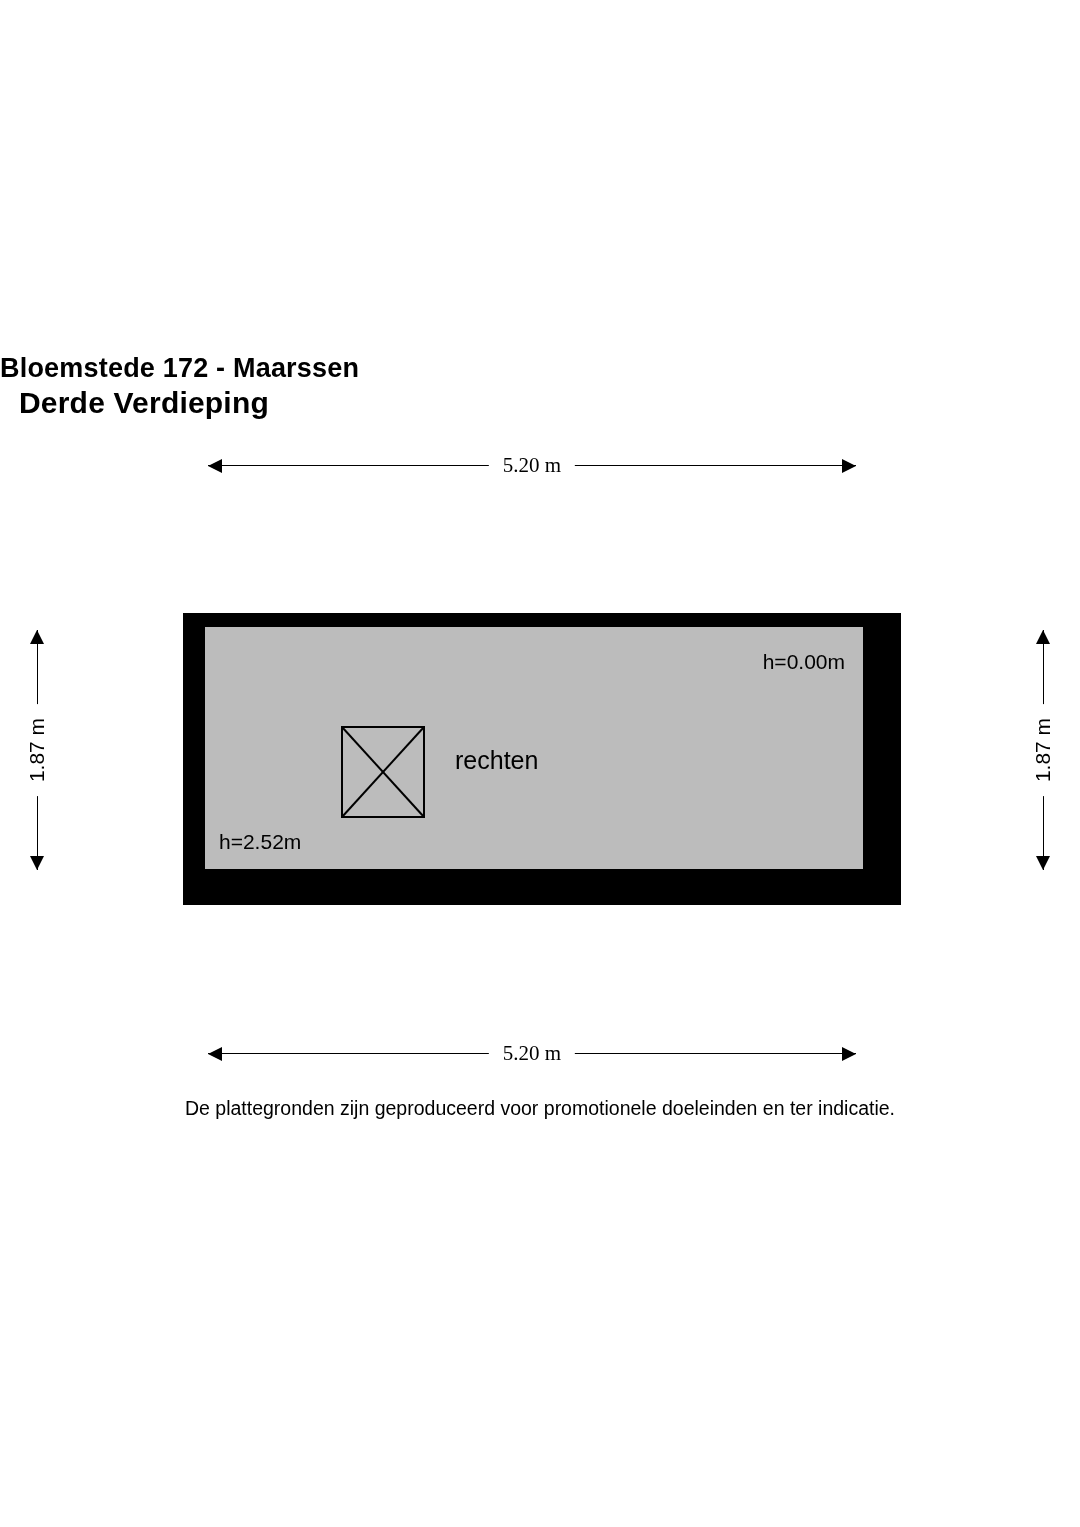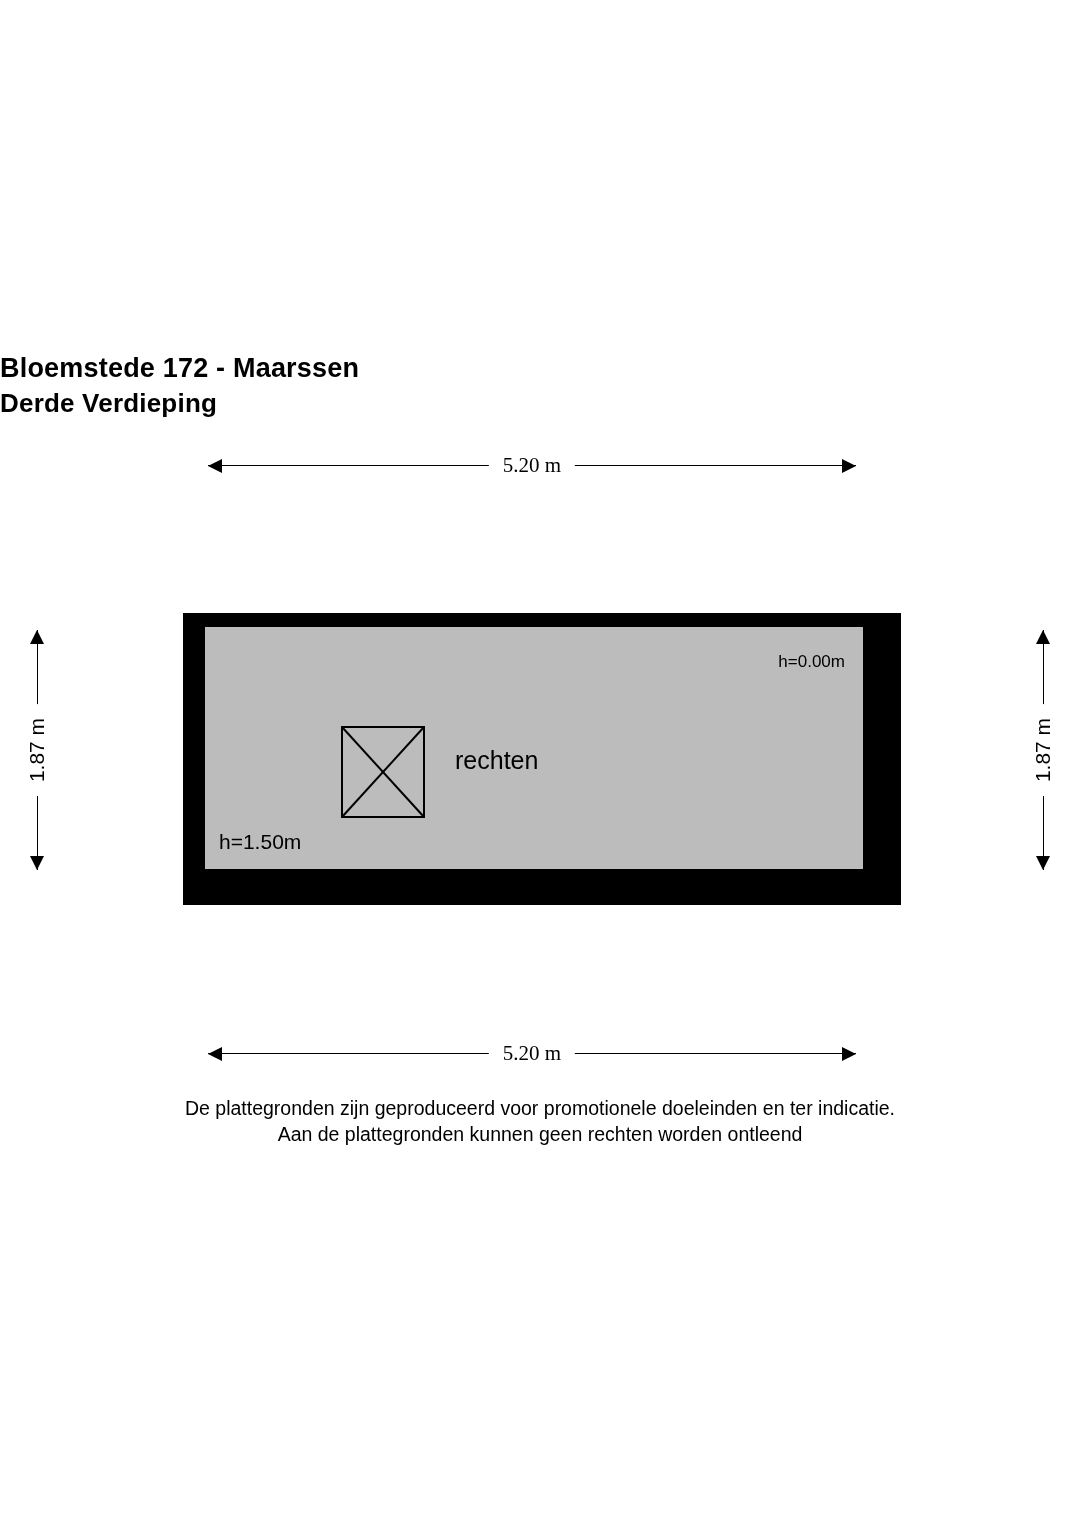--- a/index.html
+++ b/index.html
@@ -23,24 +23,25 @@
     left: 0;
     width: 1080px;
   }
   .title-line1 {
     font-size: 27px;
     font-weight: bold;
     letter-spacing: 0.2px;
     line-height: 36px;
   }
   .title-line2 {
-    font-size: 26px;
+    font-size: 30px;
     font-weight: bold;
     letter-spacing: 0.2px;
     line-height: 34px;
+    padding-left: 19px;
   }
 
   
   .dim-h {
     position: absolute;
     height: 30px;
     font-family: Liberation Serif, serif;
   }
   .dim-h .line {
     position: absolute;
@@ -132,21 +133,21 @@
     left: 250px;
     top: 118px;
     font-size: 25px;
     line-height: 30px;
     white-space: nowrap;
   }
   .height-top {
     position: absolute;
     right: 18px;
     top: 22px;
-    font-size: 17px;
+    font-size: 21px;
     line-height: 26px;
     white-space: nowrap;
   }
   .height-bottom {
     position: absolute;
     left: 14px;
     bottom: 14px;
     font-size: 21px;
     line-height: 26px;
     white-space: nowrap;
@@ -198,32 +199,31 @@
   <div class="arrow-t"></div>
   <div class="arrow-b"></div>
   <div class="label">1.87 m</div>
 </div>
 
 <div id="floorplan">
   <div class="outer-wall"></div>
   <div class="room-floor">
     <div class="height-top">h=0.00m</div>
     <div class="room-label">rechten</div>
-    <div class="height-bottom">h=1.50m</div>
+    <div class="height-bottom">h=2.52m</div>
     <svg class="shaft" viewBox="0 0 84 92" xmlns="http://www.w3.org/2000/svg">
       <rect x="1" y="1" width="82" height="90" fill="none" stroke="#000000" stroke-width="2"></rect>
       <line x1="1" y1="1" x2="83" y2="91" stroke="#000000" stroke-width="2"></line>
       <line x1="83" y1="1" x2="1" y2="91" stroke="#000000" stroke-width="2"></line>
     </svg>
   </div>
 </div>
 
 <div class="dim-h" style="left:208px; top:1038px; width:648px;">
   <div class="line"></div>
   <div class="arrow-l"></div>
   <div class="arrow-r"></div>
   <div class="label">5.20 m</div>
 </div>
 
 <div class="footer">
   <div>De plattegronden zijn geproduceerd voor promotionele doeleinden en ter indicatie.</div>
-  <div>Aan de plattegronden kunnen geen rechten worden ontleend</div>
 </div>
 
 </body></html>

